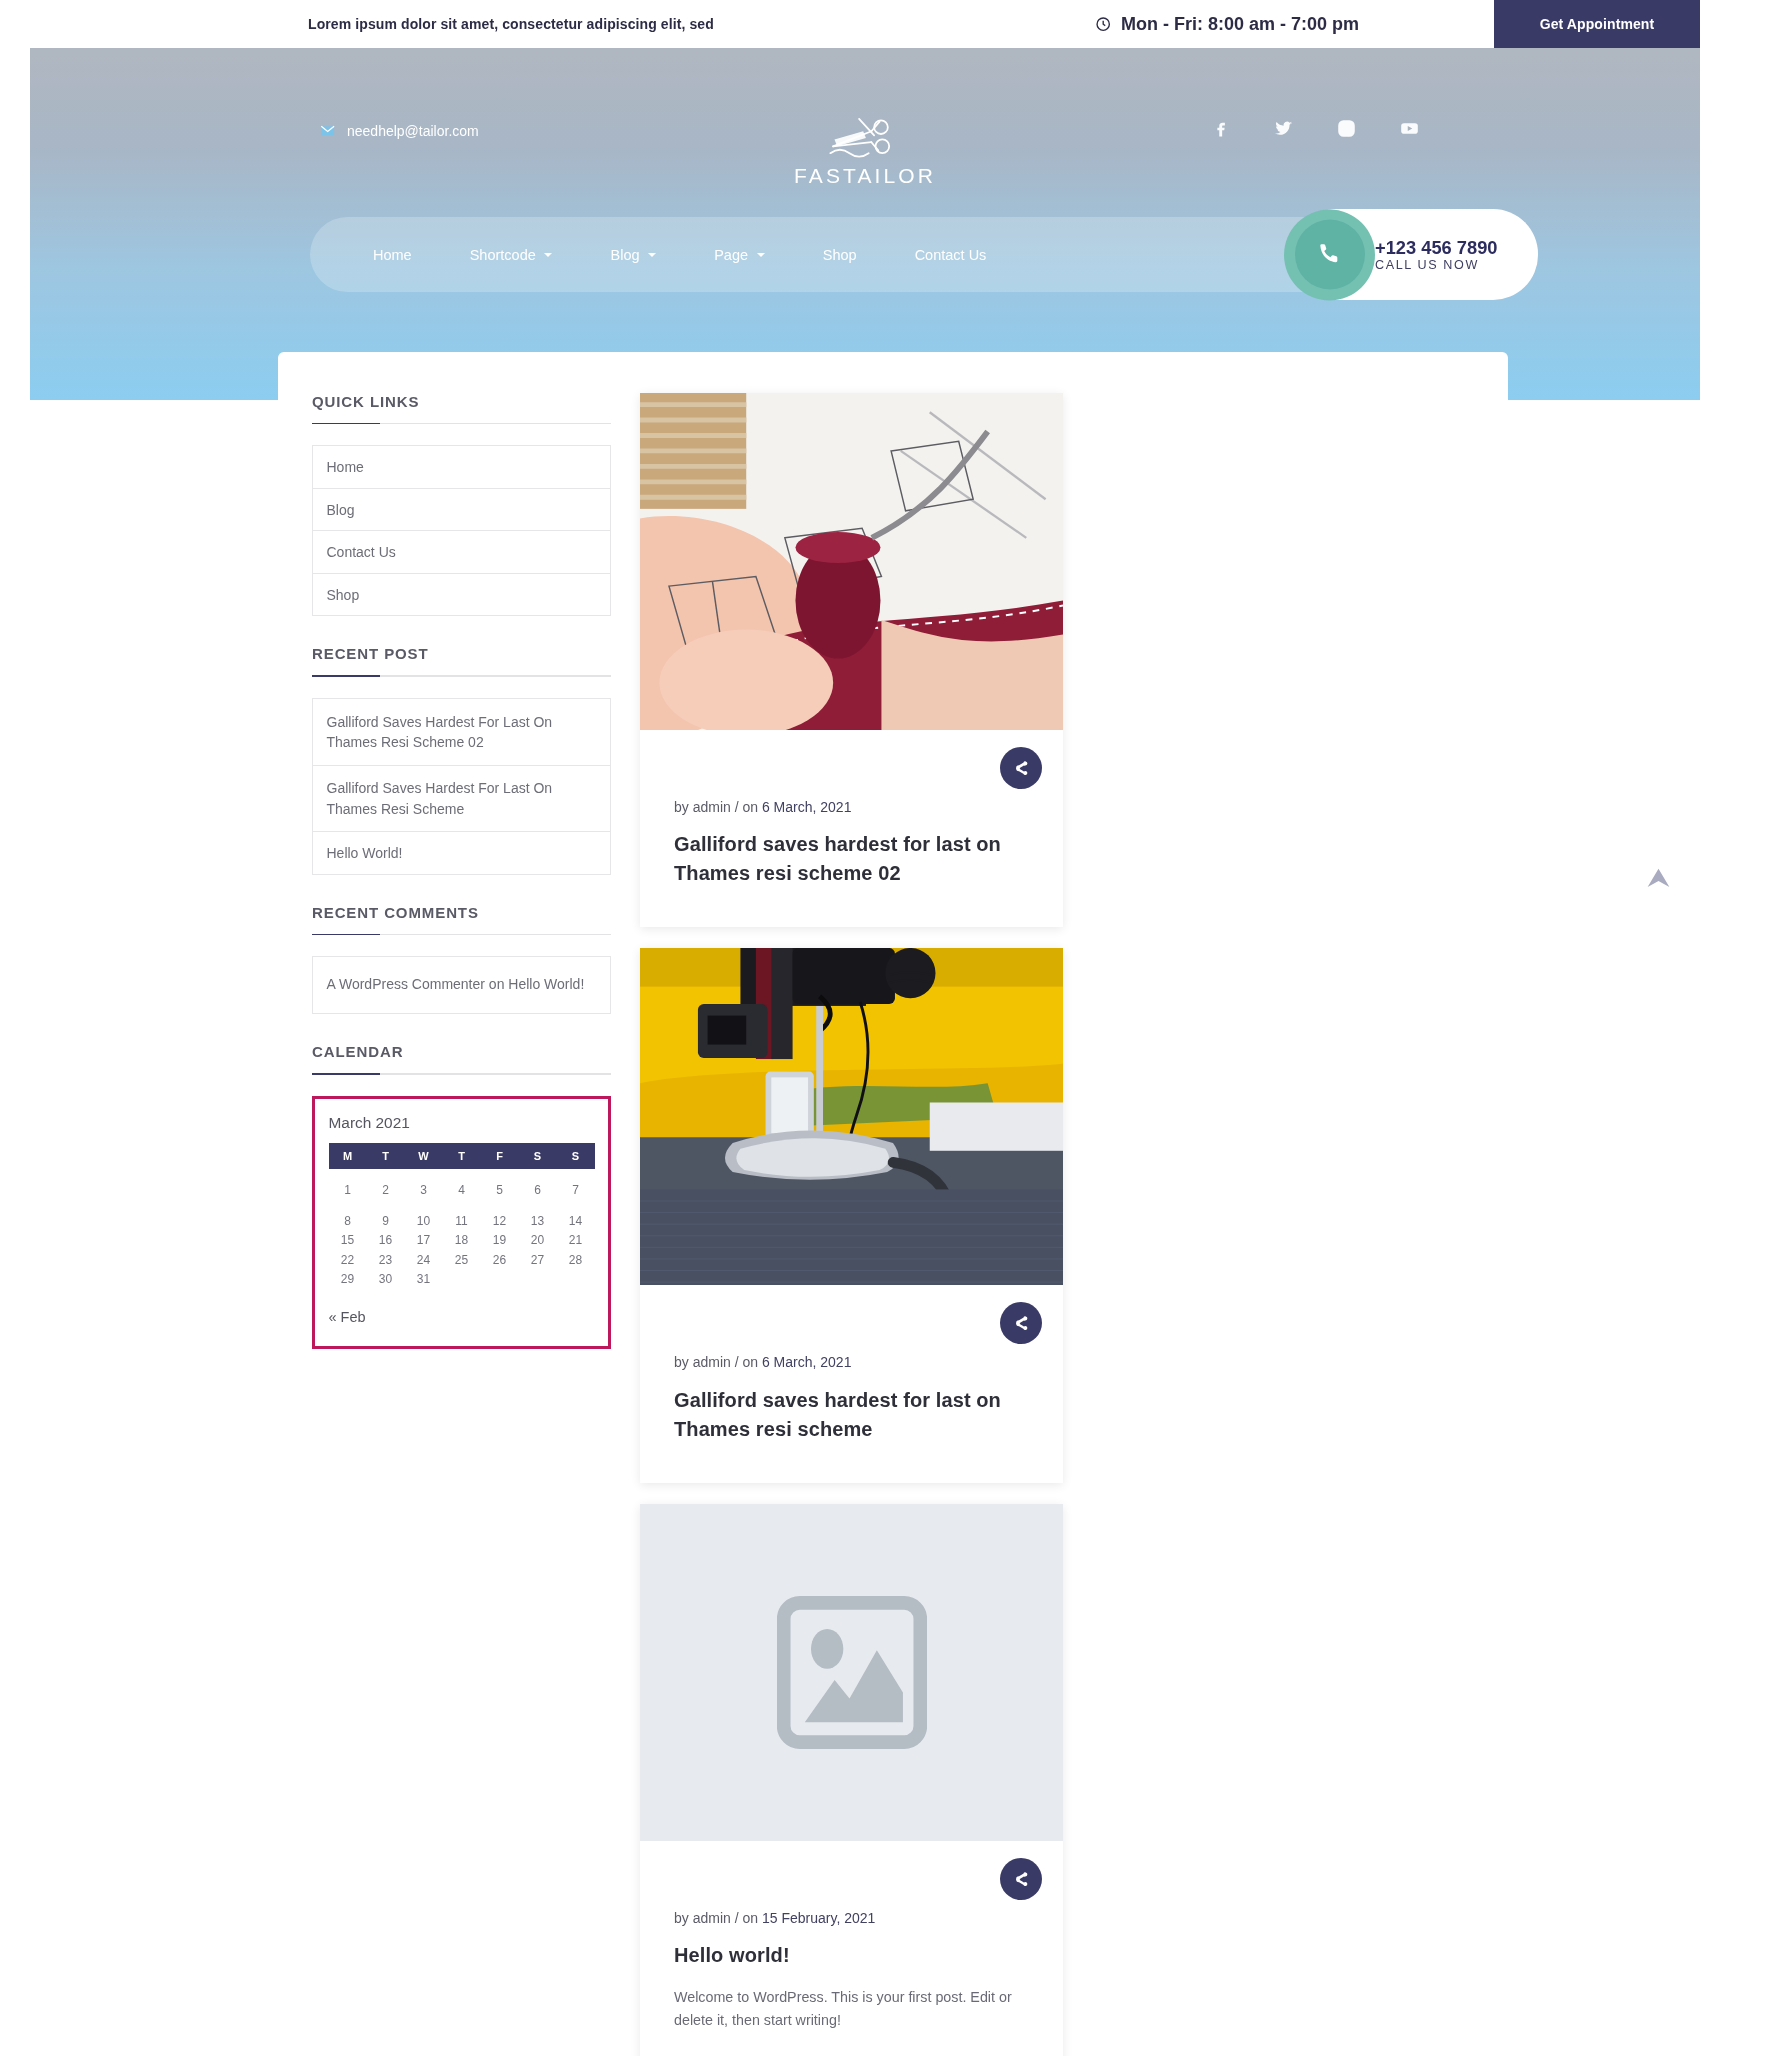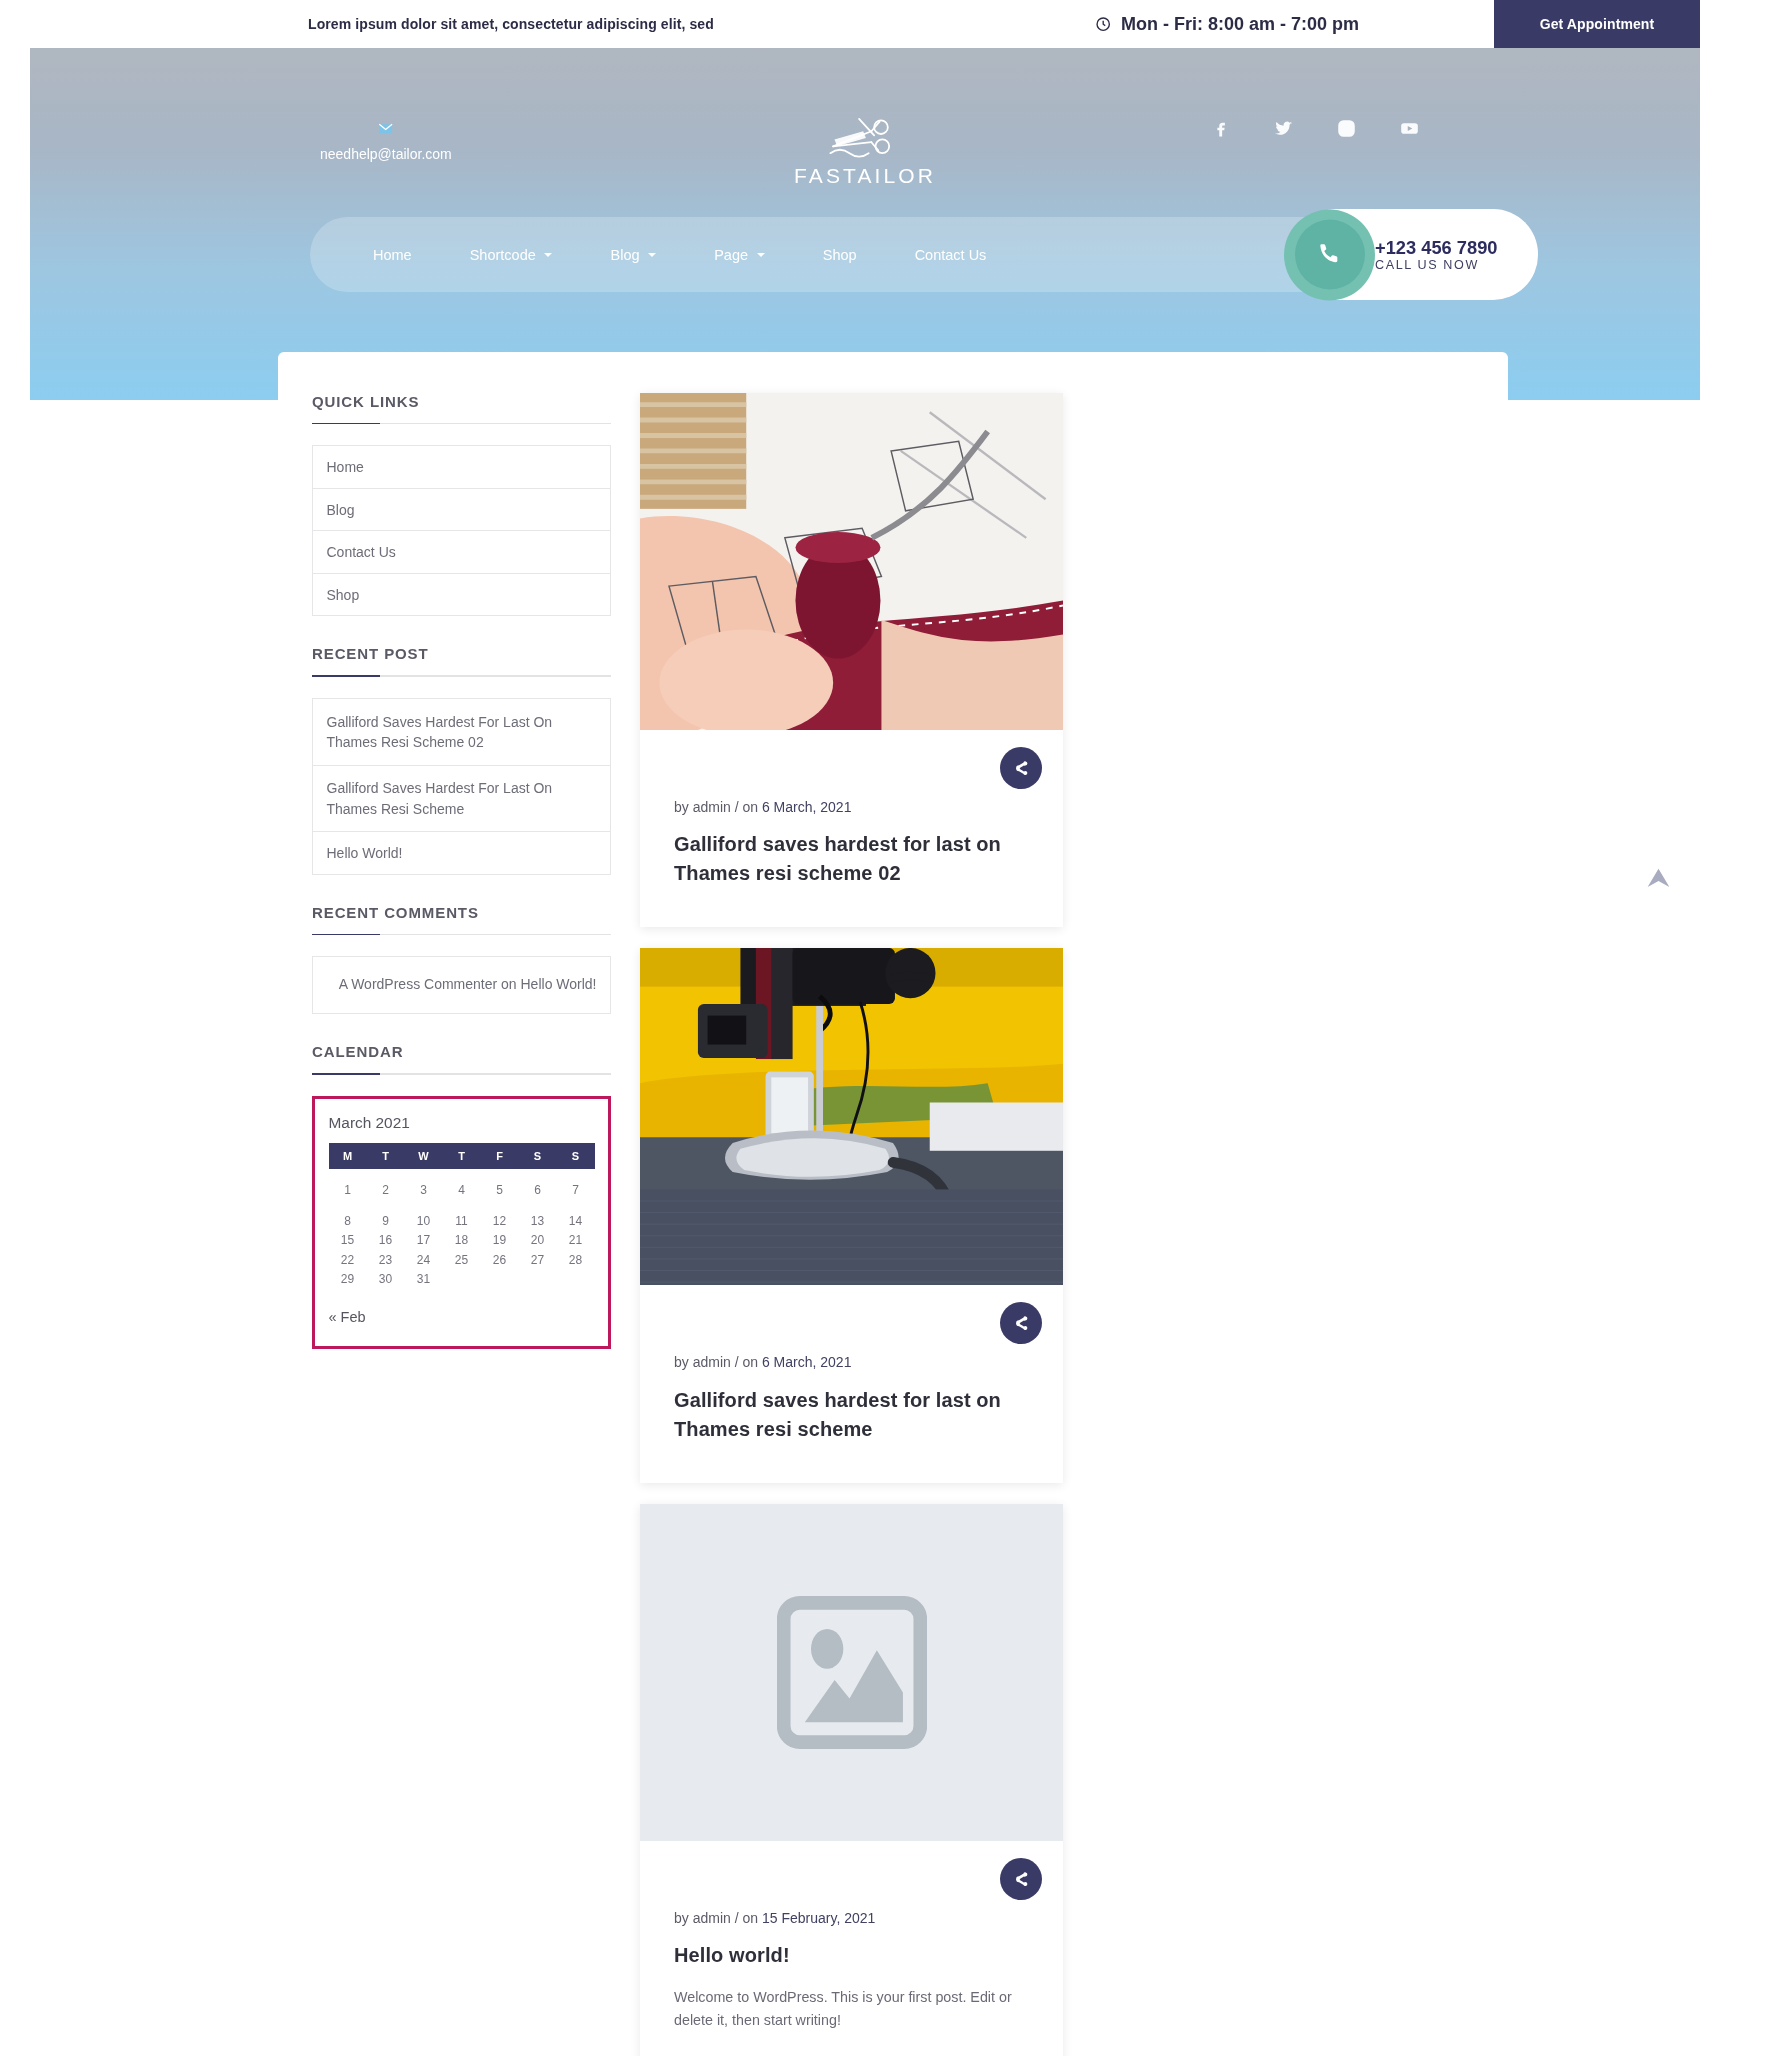--- a/index.html
+++ b/index.html
@@ -44,21 +44,21 @@
     height: 352px;
     background: linear-gradient(to bottom, #b0b7c0 0%, #a8b6c6 28%, #9ec6e0 62%, #8ccdf0 100%);
     z-index: 5;
   }
   .hero-row1 {
     position: relative; height: 101px;
   }
   .hero-email {
     position: absolute; left: 290px; top: 75px;
     display: flex; align-items: center; gap: 11.6px;
-    font-size: 14px; color: #ffffff; font-weight: 400; flex-direction: column;
+    font-size: 14px; color: #ffffff; font-weight: 400;
   }
   .mail-icon { width: 15.4px; height: 11.6px; display:block; }
   .brand {
     position: absolute; left: 50%; transform: translateX(-50%); top: 60px;
     display: flex; flex-direction: column; align-items: center; gap: 3.9px;
   }
   .brand-mark { width: 83px; height: 52px; display: block; }
   .brand-name {
     font-size: 21px; letter-spacing: 3.1px; color: #ffffff; font-weight: 400;
   }
@@ -122,21 +122,21 @@
   .widget-rule { height: 1.9px; background: #e3e3e6; position: relative; margin-bottom: 21px; }
   .widget-rule::before {
     content:""; position:absolute; left:0; top:0; width:68px; height:1.9px; background:#3a3a66;
   }
   .wlist { border: 1px solid #e6e6e8; border-bottom: none; }
   .wlist-item {
     border-bottom: 1px solid #e6e6e8; padding: 10.6px 13.5px;
     font-size: 14px; color: #6d6d78; cursor: pointer; line-height: 1.45;
   }
   .wlist-item.tall { padding: 12.6px 13.5px; }
-  .wlist-item.comment { padding: 16.4px 13.5px 19.3px 13.5px; text-align: right; }
+  .wlist-item.comment { padding: 16.4px 13.5px 19.3px 13.5px; }
 
   
   .cal-box { border: 3px solid #be185d; padding: 15.4px 13.5px 21px 13.5px; }
   .cal-caption { font-size: 15.4px; color: #555560; margin-bottom: 10.6px; }
   table.cal { width: 100%; border-collapse: collapse; }
   table.cal th {
     background: #3a3a66; color: #ffffff; font-size: 11px; font-weight: 700;
     height: 26px; text-align: center;
   }
   table.cal td {

